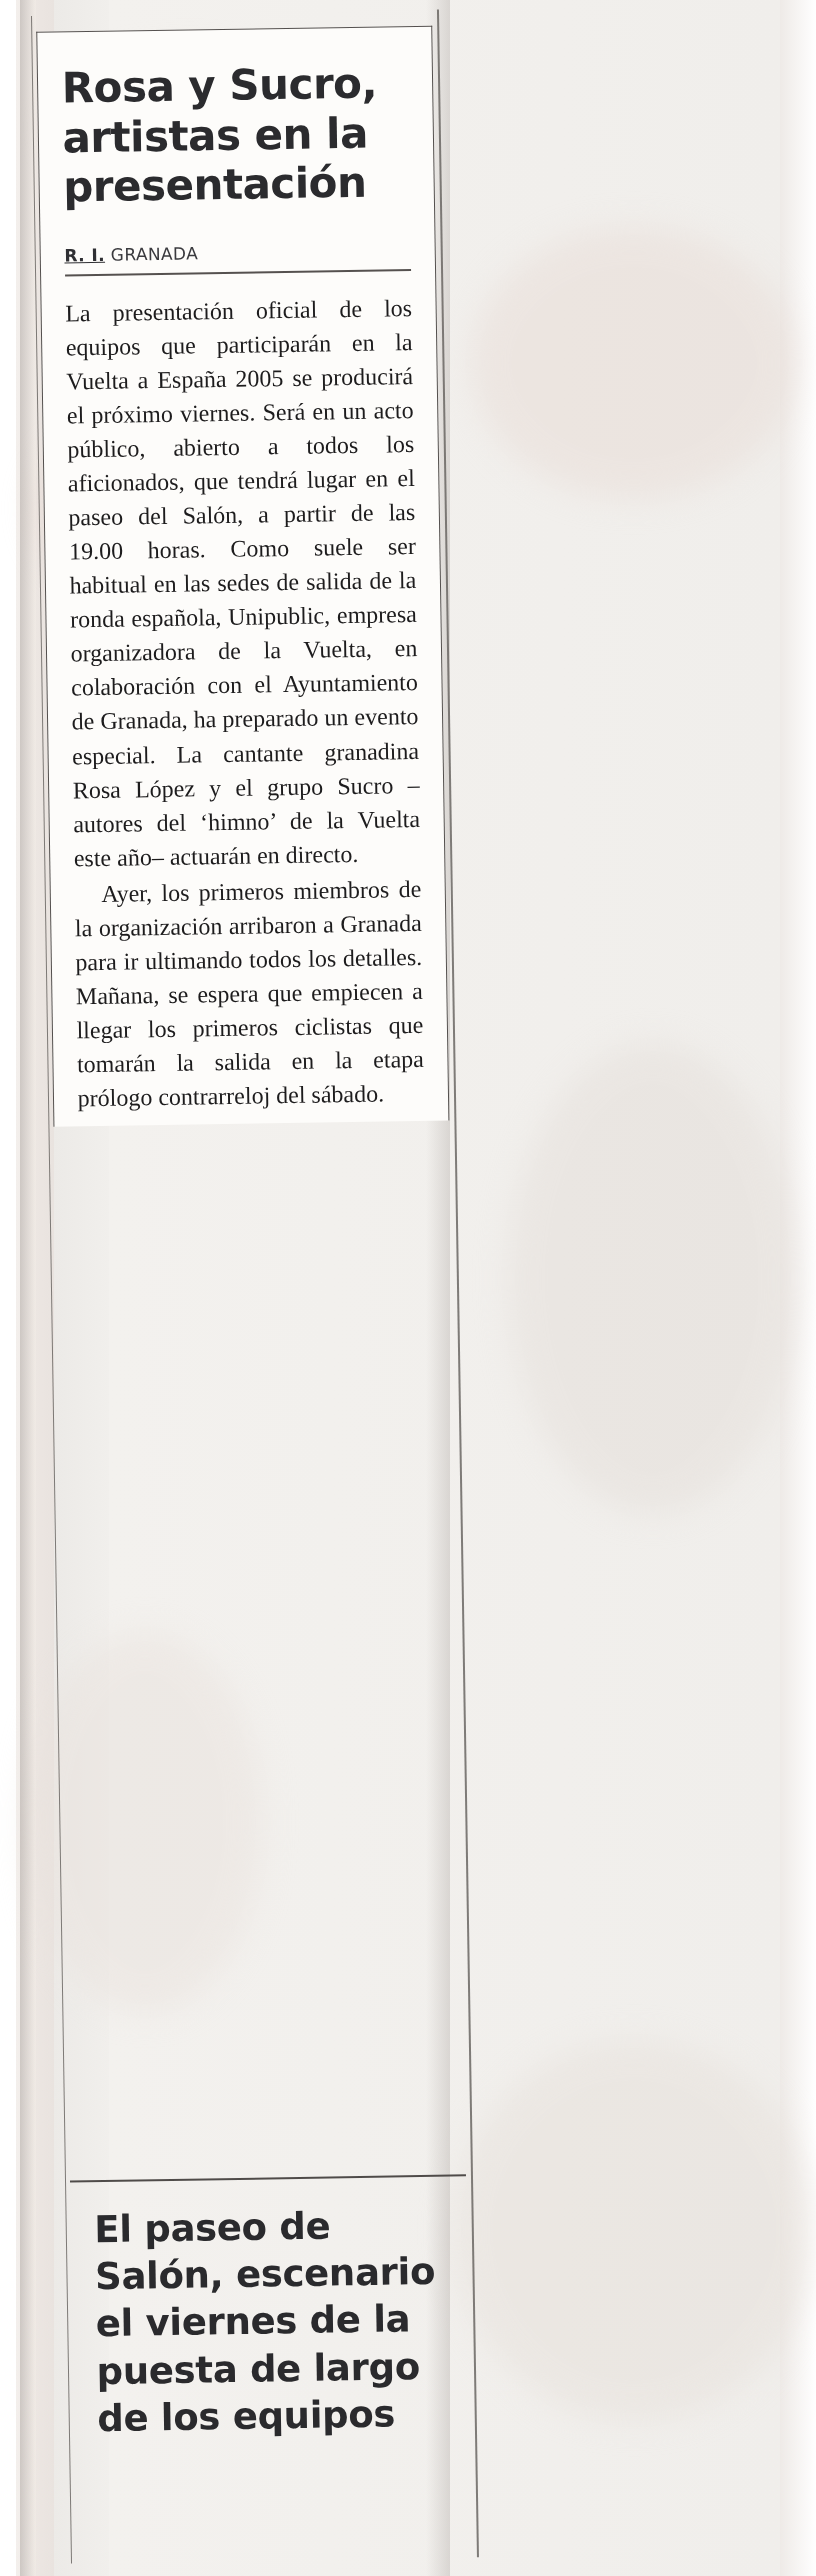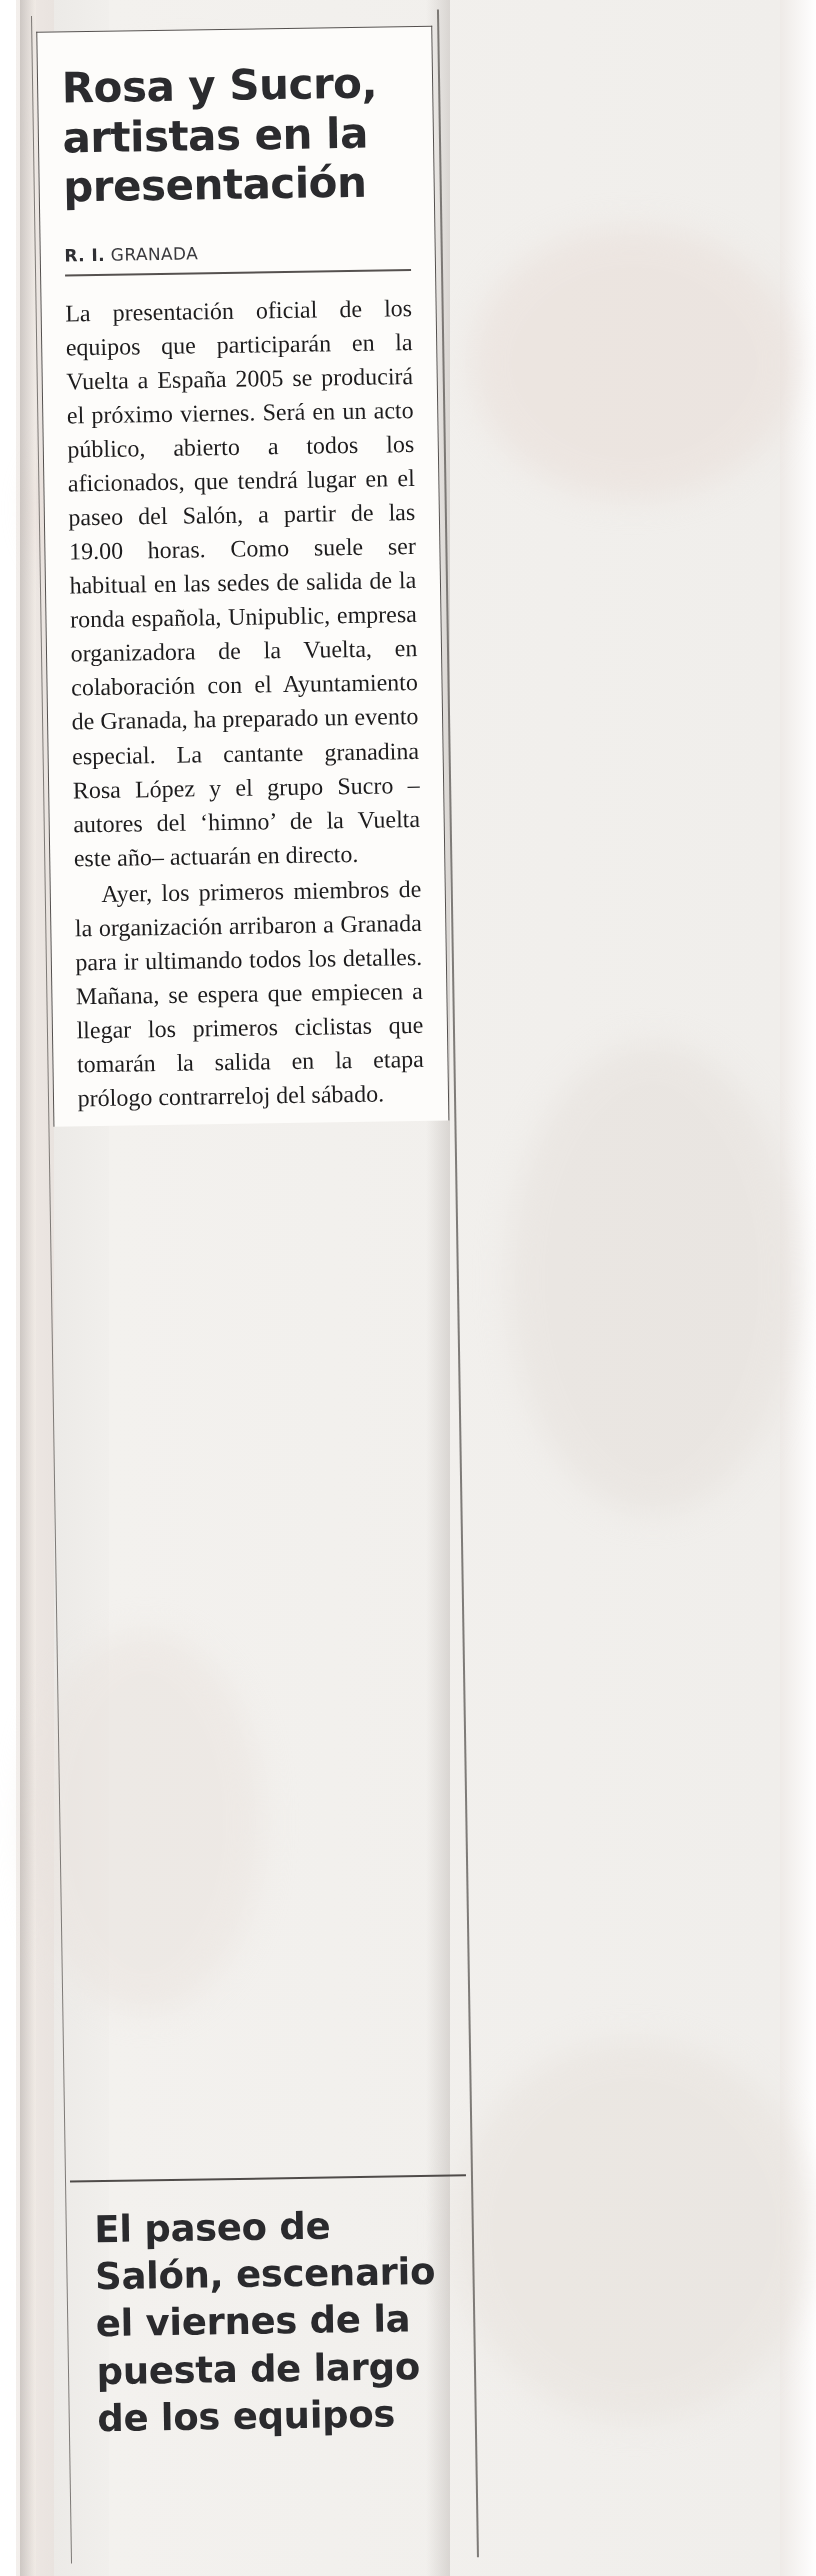--- a/index.html
+++ b/index.html
@@ -91,20 +91,21 @@
 
   .byline {
     font-family: "DejaVu Sans", sans-serif;
     font-size: 17px;
     color: #2f2f33;
     letter-spacing: 0.4px;
     margin-bottom: 9px;
   }
   .byline .author {
     font-weight: 700;
+    text-decoration: underline;
   }
   .byline .place {
     font-weight: 400;
     color: #3a3a3e;
   }
 
   .rule {
     height: 1.8px;
     background: #55514f;
     margin: 5.4px 0 20px 0;

